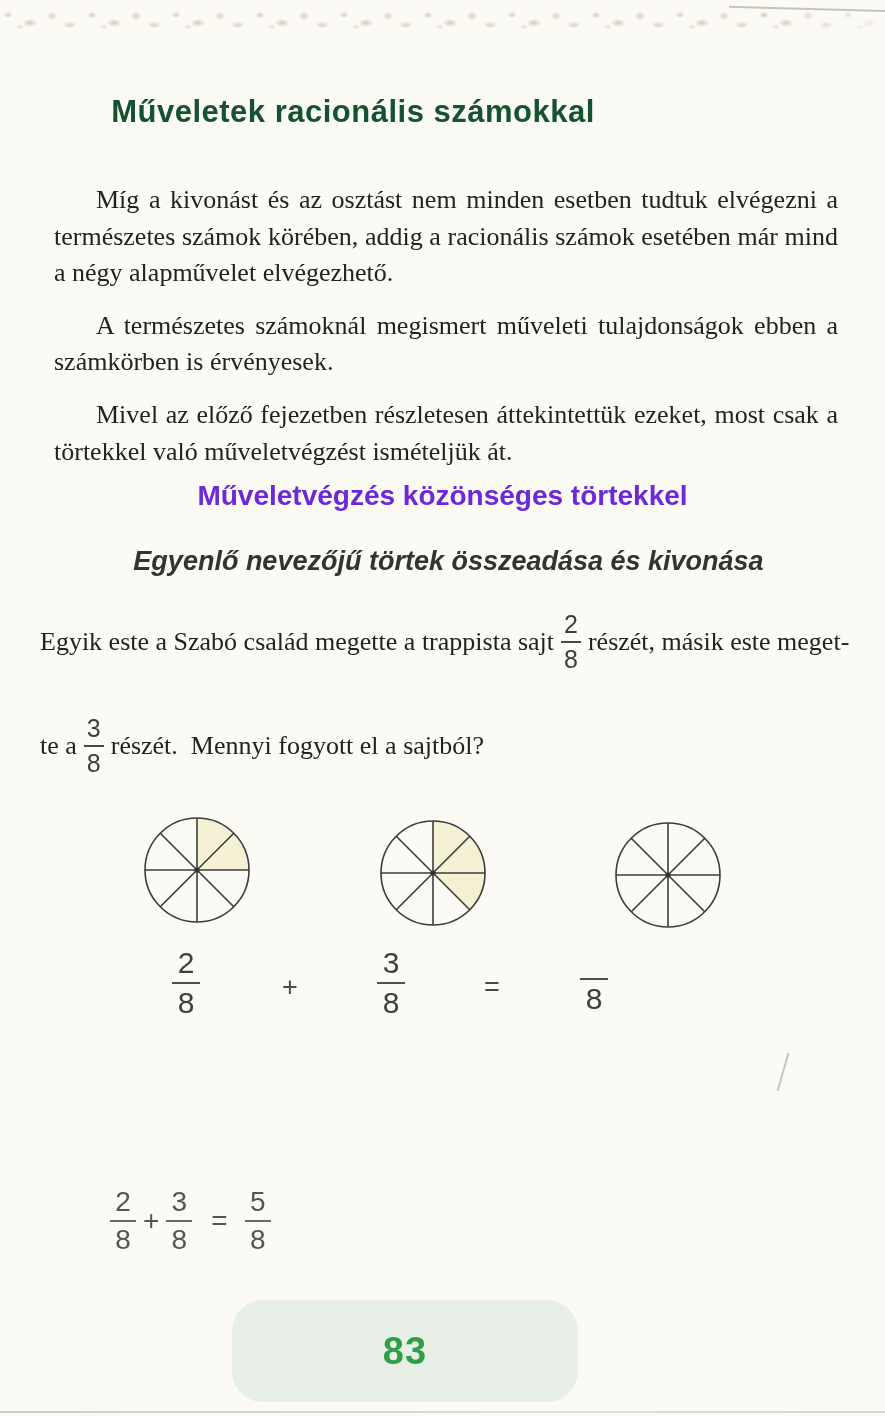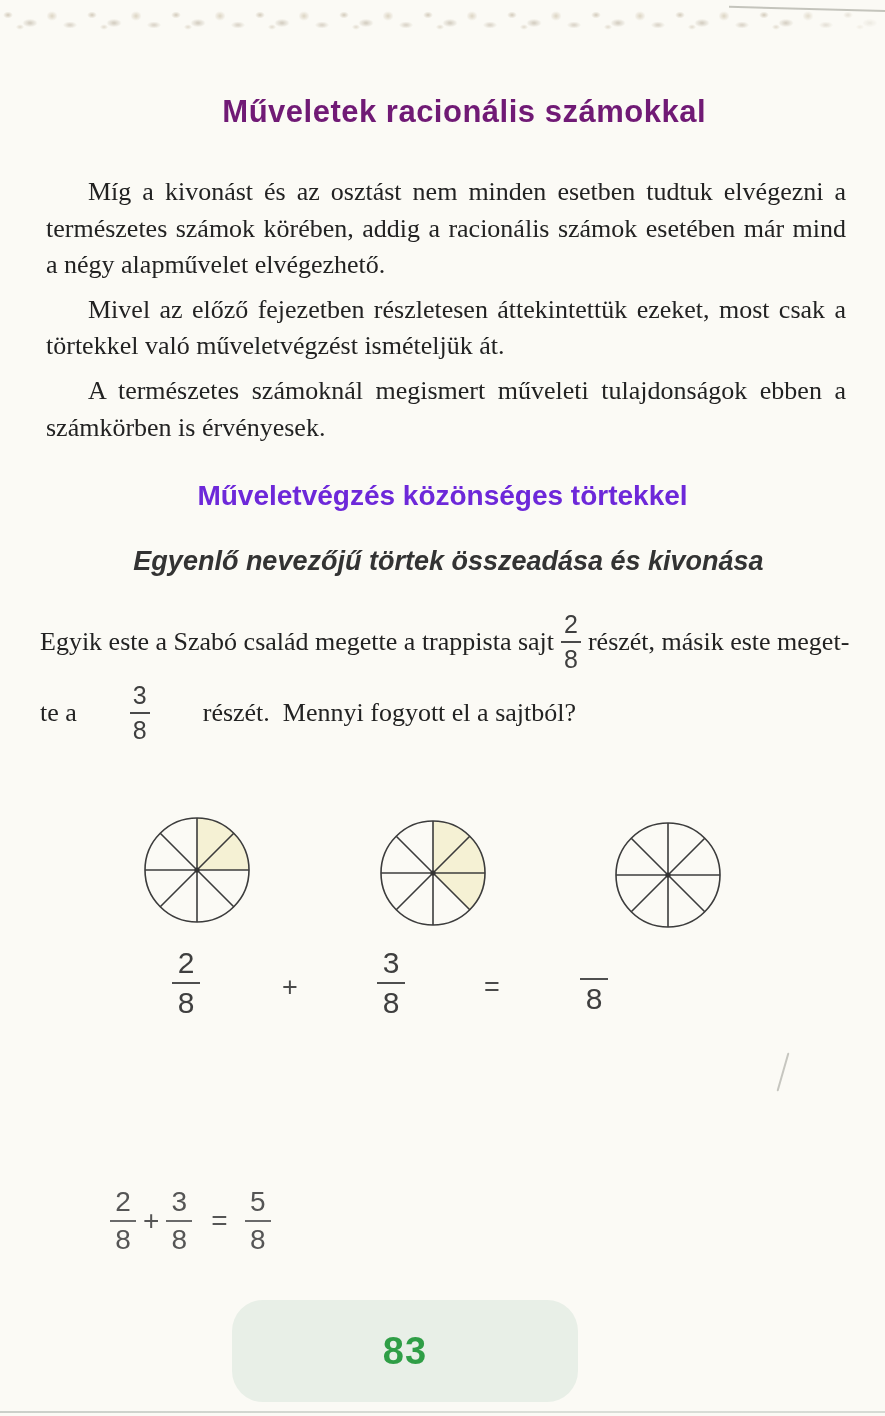--- a/index.html
+++ b/index.html
@@ -31,28 +31,28 @@
     position:absolute; left:782px; top:1052px; width:2px; height:40px;
     background:#9a9a94; transform:rotate(16deg); opacity:.55; border-radius:2px;
   }
   .bottom-line{
     position:absolute; left:0; bottom:3px; width:885px; height:2px;
     background:linear-gradient(90deg,#c2c7c1,#d4d9d2 60%,#cfd4ce); opacity:.85;
   }
 
   h1.title{
     position:absolute; left:0; top:94px; width:706px; margin:0;
-    text-align:right; font-family:"Liberation Sans", sans-serif;
-    font-size:31px; font-weight:700; letter-spacing:.5px; color:#701a75;
+    text-align:center; font-family:"Liberation Sans", sans-serif;
+    font-size:31px; font-weight:700; letter-spacing:.5px; color:#14532d;
   }
   .intro{
     position:absolute; left:38px; top:166px; width:816px;
     font-size:26px; line-height:36.6px; text-align:justify;
   }
-  .intro p{margin:8px; text-indent:42px;}
+  .intro p{margin:16px; text-indent:42px;}
 
   .sec-heading{
     position:absolute; left:0; top:480px; width:885px; margin:0;
     text-align:center; font-family:"Liberation Sans", sans-serif;
     font-size:28px; font-weight:700; color:#6d28d9;
   }
   .sec-subheading{
     position:absolute; left:0; top:540px; width:885px; margin:6px;
     text-align:center; font-family:"Liberation Sans", sans-serif;
     font-size:27px; font-weight:700; font-style:italic; color:#333;
@@ -64,21 +64,21 @@
   .frac .num{padding:0 3px 4px; min-height:1em;}
   .frac .bar{align-self:stretch; height:2px; background:#4a4a4a;}
   .frac .den{padding:4px 3px 0;}
 
   .problem-line{
     position:absolute; left:40px; display:flex; align-items:center;
     font-size:26px; color:#222; white-space:pre;
   }
   .problem-line .frac{font-size:25px; margin:0 7px;}
   .pl1{top:612px;text-align:right;}
-  .pl2{top:683px;gap:46px;}
+  .pl2{top:716px;}
 
   .circle-svg{position:absolute;}
   .c1{left:142px; top:815px;}
   .c2{left:378px; top:818px;}
   .c3{left:613px; top:820px;}
 
   .expr-frac{position:absolute; font-size:30px;}
   .expr-frac .bar{background:#4f4f4f;}
   .expr-frac .num,.expr-frac .den{min-width:22px; text-align:center;}
   .ef1{left:172px; top:948px;}
@@ -121,22 +121,22 @@
 
 <div class="page">
 
   <div class="smudge"></div>
   <div class="edge-line"></div>
 
   <h1 class="title">Műveletek racionális számokkal</h1>
 
   <div class="intro">
     <p>Míg a kivonást és az osztást nem minden esetben tudtuk elvégezni a természetes számok körében, addig a racionális számok esetében már mind a négy alapművelet elvégezhető.</p>
+    <p>A természetes számoknál megismert műveleti tulajdonságok ebben a számkörben is érvényesek.</p>
     <p>Mivel az előző fejezetben részletesen áttekintettük ezeket, most csak a törtekkel való műveletvégzést ismételjük át.</p>
-    <p>A természetes számoknál megismert műveleti tulajdonságok ebben a számkörben is érvényesek.</p>
   </div>
 
   <h2 class="sec-heading">Műveletvégzés közönséges törtekkel</h2>
   <h3 class="sec-subheading">Egyenlő nevezőjű törtek összeadása és kivonása</h3>
 
   <div class="problem-line pl1">
     <span>Egyik este a Szabó család megette a trappista sajt</span>
     <span class="frac">
       <span class="num">2</span>
       <span class="bar"></span>

